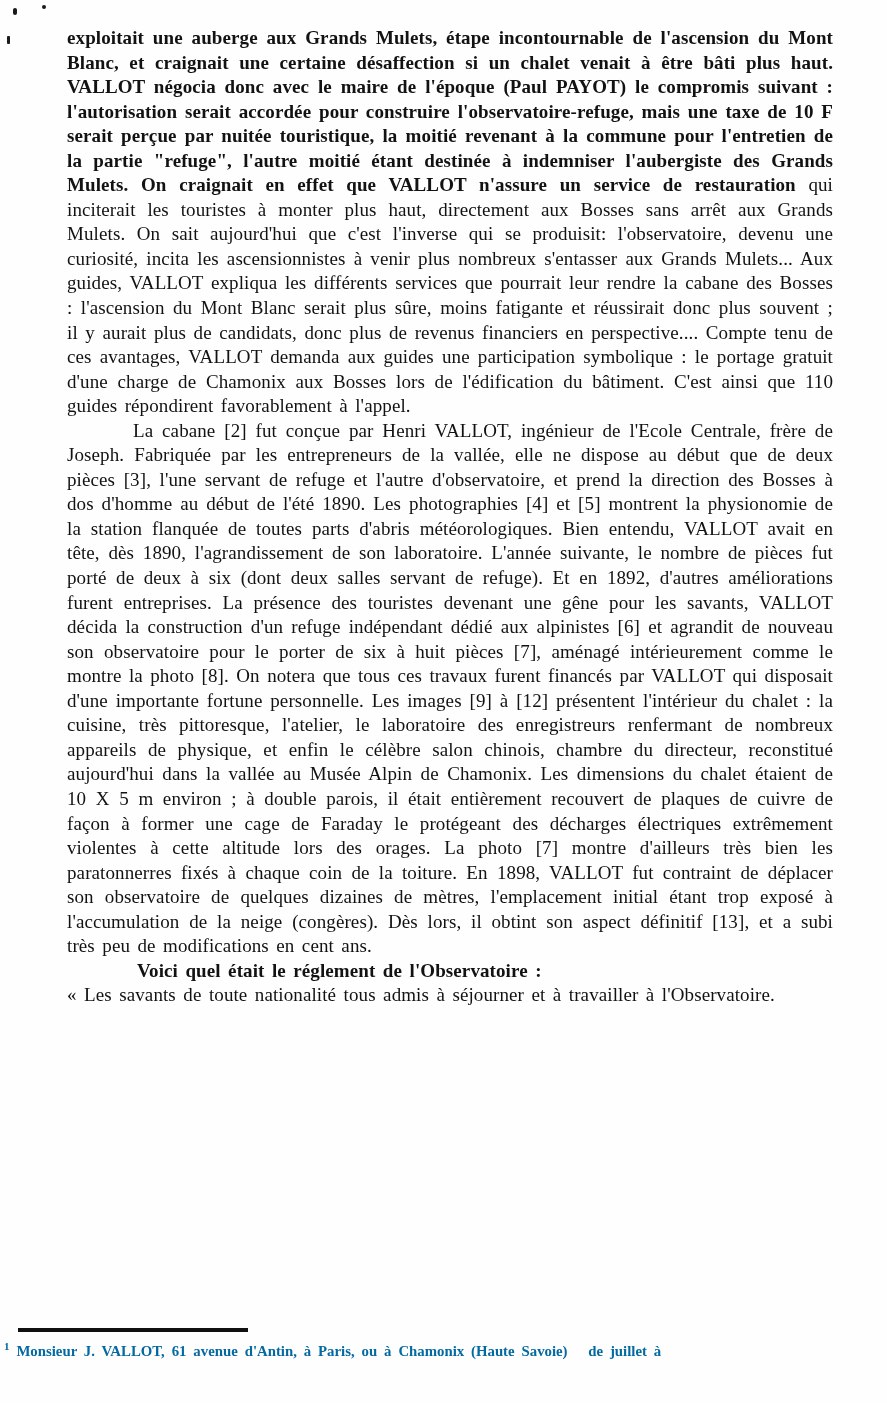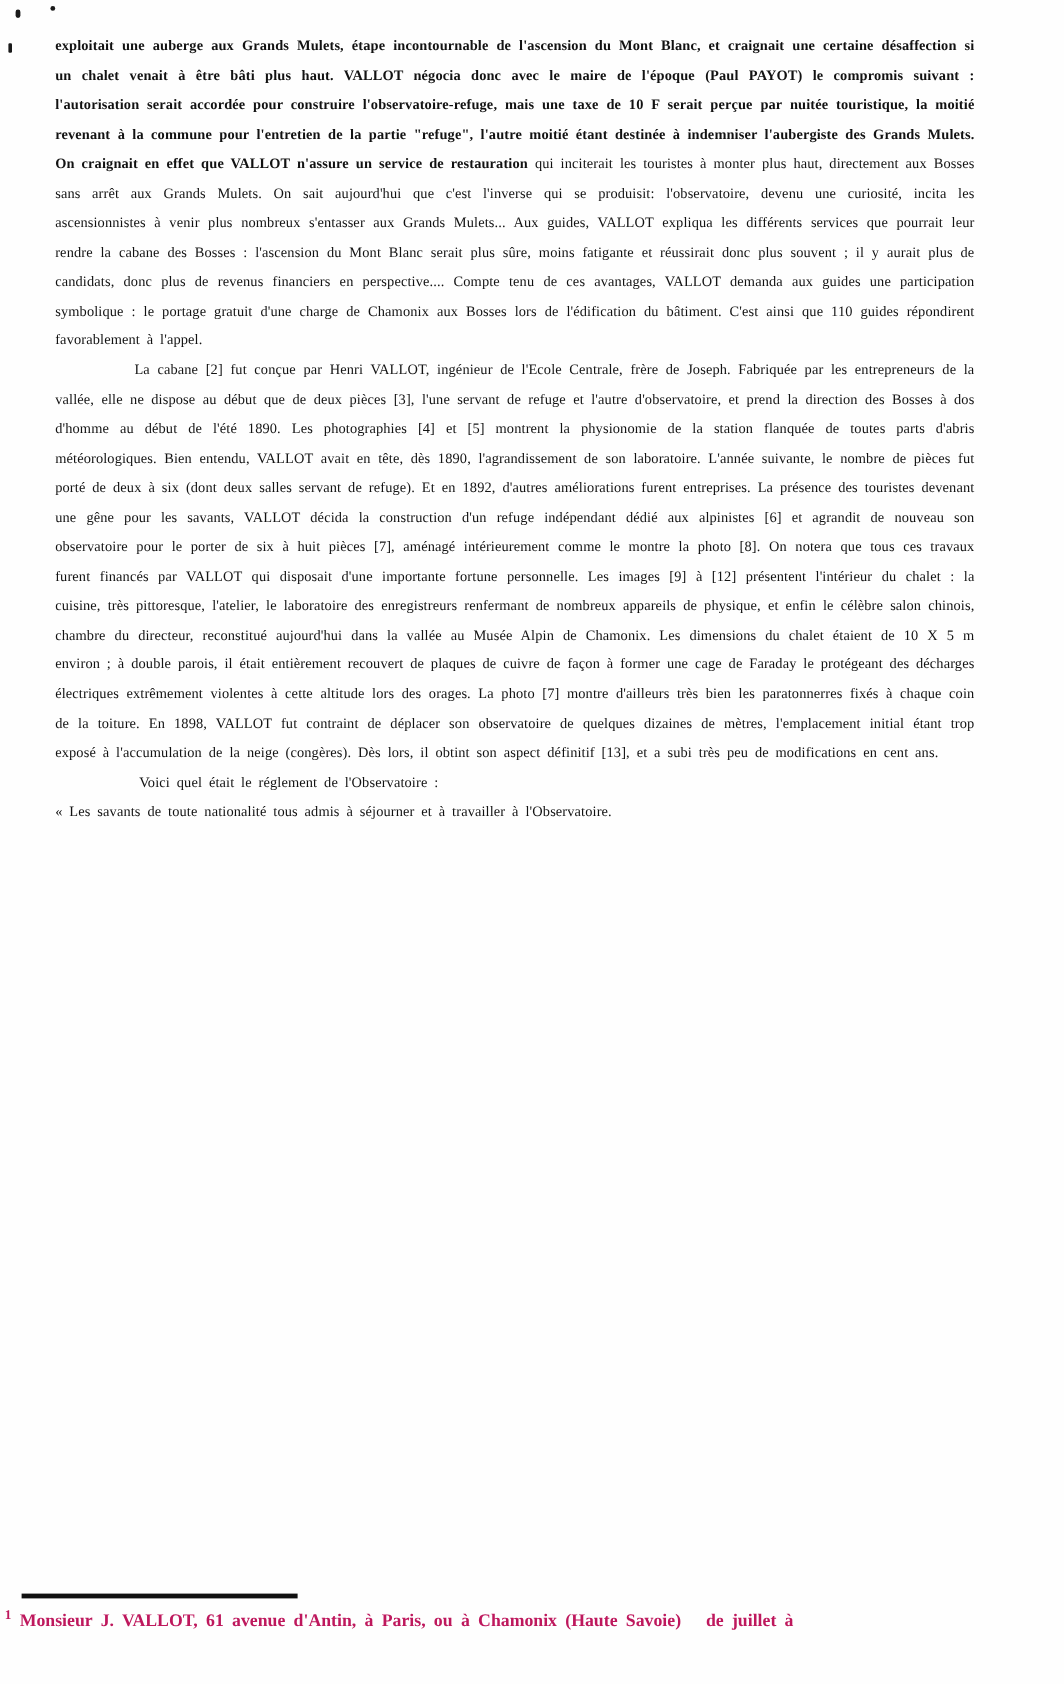--- a/index.html
+++ b/index.html
@@ -24,46 +24,46 @@
   .speck {
     position: absolute;
     background: #1a1a1a;
   }
   .speck.s1 { left: 13px; top: 8px;  width: 4px; height: 7px; border-radius: 2px; }
   .speck.s2 { left: 42px; top: 5px;  width: 4px; height: 4px; border-radius: 50%; }
   .speck.s3 { left: 7px;  top: 36px; width: 3px; height: 8px; border-radius: 1px; }
 
   .body-text {
     position: absolute;
-    left: 46px;
+    left: 67px;
     top: 26px;
     width: 766px;
-    font-size: 12px;
+    font-size: 19px;
     line-height: 24.55px;
     text-align: justify;
     word-spacing: 2.6px;
     letter-spacing: 0.1px;
     color: #121212;
   }
   .body-text p { margin: 0; }
   .para-lead { font-weight: bold; }
   .p2 { margin-top: 27px; text-indent: 66px; }
-  .p3 { margin-top: 25px; text-indent: 70px; }
+  .p3 { margin-top: 25px; text-indent: 70px; font-weight: bold; }
   .p4 { margin-top: 21px; }
   .p5 { text-indent: 72px; }
 
   .footnote {
     position: absolute;
     left: 4px;
     top: 1328px;
     width: 840px;
     font-weight: bold;
     font-size: 14.8px;
     line-height: 24px;
-    color: #be185d;
+    color: #0369a1;
   }
   .footnote-rule {
     width: 230px;
     height: 4px;
     background: #101010;
     margin-left: 14px;
     margin-bottom: 7px;
   }
   .footnote p { margin: 0; }
   .footnote .fn-line1 { white-space: pre; word-spacing: 3.2px; }

